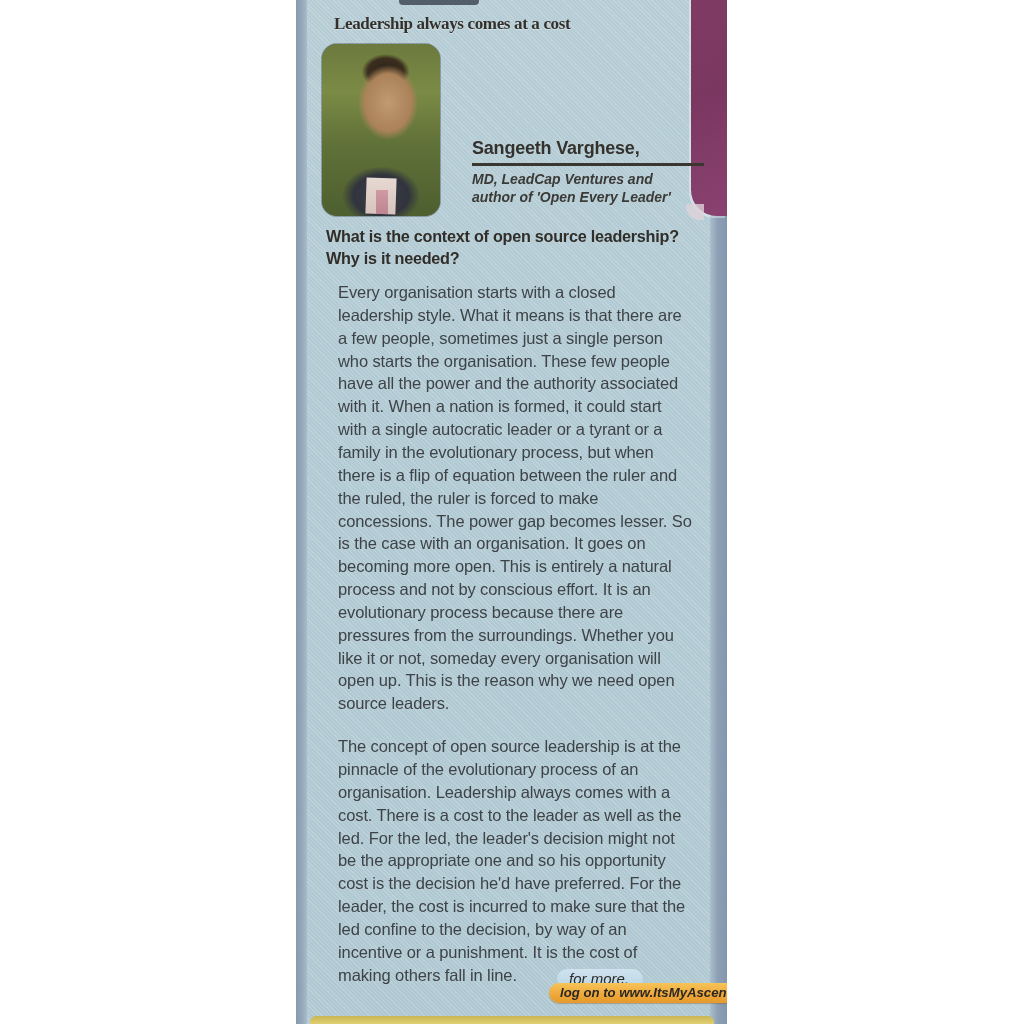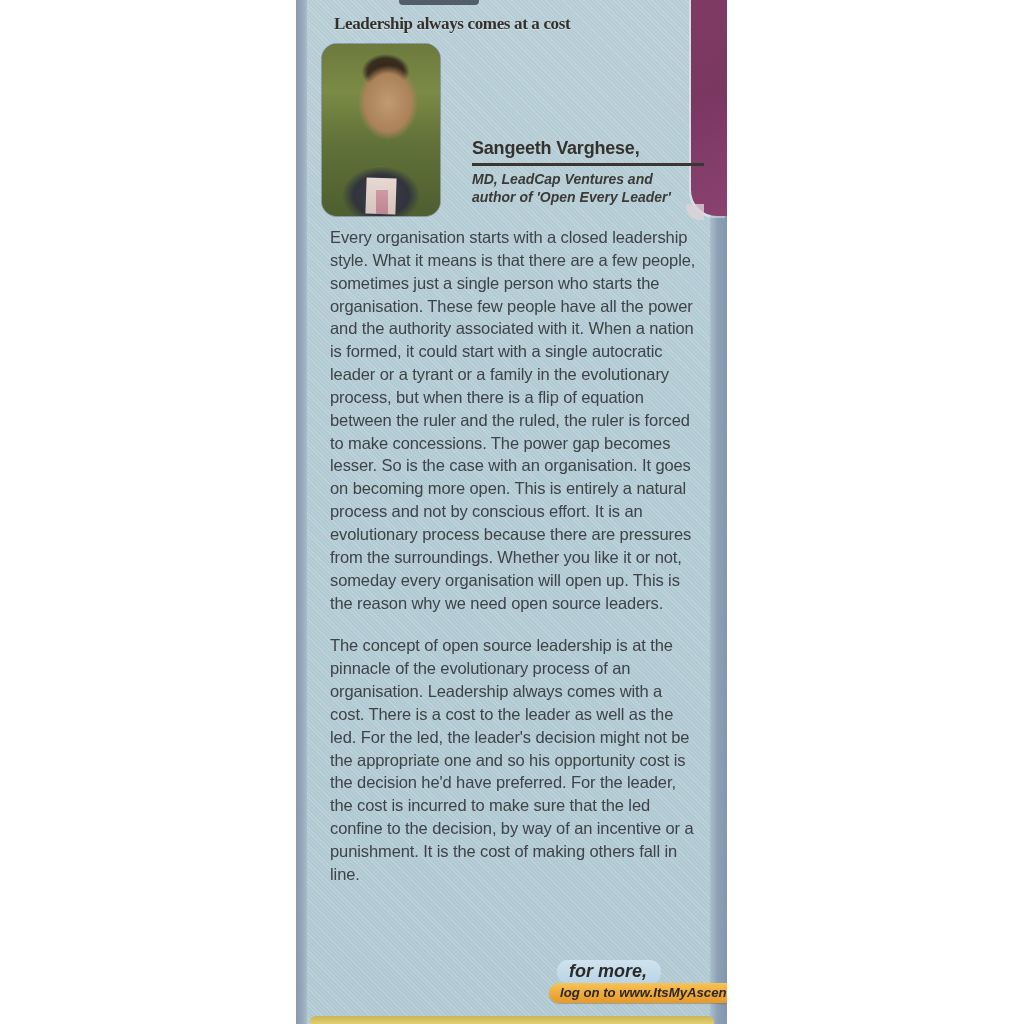--- a/index.html
+++ b/index.html
@@ -165,44 +165,44 @@
   .question {
     margin: 0 0 1px 0;
     font-size: 16.2px;
     font-weight: bold;
     line-height: 1.33;
     letter-spacing: -0.25px;
     color: #312d28;
   }
 
   .answer {
-    margin: 4px;
+    margin: 12px;
     font-size: 16.5px;
     line-height: 1.385;
     color: #3e4347;
     letter-spacing: -0.1px;
   }
 
   #qa-2 { margin-top: 20px; }
 
   
   #promo-badge {
     position: absolute;
     left: 253px; top: 960px;
     width: 170px; height: 52px;
   }
   #promo-top {
     position: absolute;
-    left: 8px; top: 0px;
+    left: 8px; top: 9px;
     padding: 1px 14px 2px 12px;
     background: linear-gradient(180deg,#cfe3ef 0%, #b9d4e4 100%);
     border-radius: 11px;
-    font-size: 18px;
+    font-size: 15px;
     font-style: italic;
-    font-weight: bold;
+    font-weight: normal;
     color: #2b2a28;
     white-space: nowrap;
   }
   #promo-bottom {
     position: absolute;
     left: 0px; top: 23px;
     padding: 2px 12px 3px 11px;
     background: linear-gradient(180deg,#f6c457 0%, #efa93c 55%, #e59a2c 100%);
     border-radius: 11px;
     font-size: 13.2px;
@@ -243,20 +243,21 @@
           <div id="byline-rule"></div>
           <div id="byline-role">
             <div>MD, LeadCap Ventures and</div>
             <div>author of 'Open Every Leader'</div>
           </div>
         </div>
 
       </div>
 
       <div class="qa" id="qa-1">
+        <p class="question">What is the context of open source leadership? Why is it needed?</p>
         <p class="answer">Every organisation starts with a closed leadership style. What it means is that there are a few people, sometimes just a single person who starts the organisation. These few people have all the power and the authority associated with it. When a nation is formed, it could start with a single autocratic leader or a tyrant or a family in the evolutionary process, but when there is a flip of equation between the ruler and the ruled, the ruler is forced to make concessions. The power gap becomes lesser. So is the case with an organisation. It goes on becoming more open. This is entirely a natural process and not by conscious effort. It is an evolutionary process because there are pressures from the surroundings. Whether you like it or not, someday every organisation will open up. This is the reason why we need open source leaders.</p>
       </div>
 
       <div class="qa" id="qa-2">
         <p class="answer">The concept of open source leadership is at the pinnacle of the evolutionary process of an organisation. Leadership always comes with a cost. There is a cost to the leader as well as the led. For the led, the leader's decision might not be the appropriate one and so his opportunity cost is the decision he'd have preferred.  For the leader, the cost is incurred to make sure that the led confine to the decision, by way of an incentive or a punishment. It is the cost of making others fall in line.</p>
       </div>
 
     </div>
 
     <div id="promo-badge">

